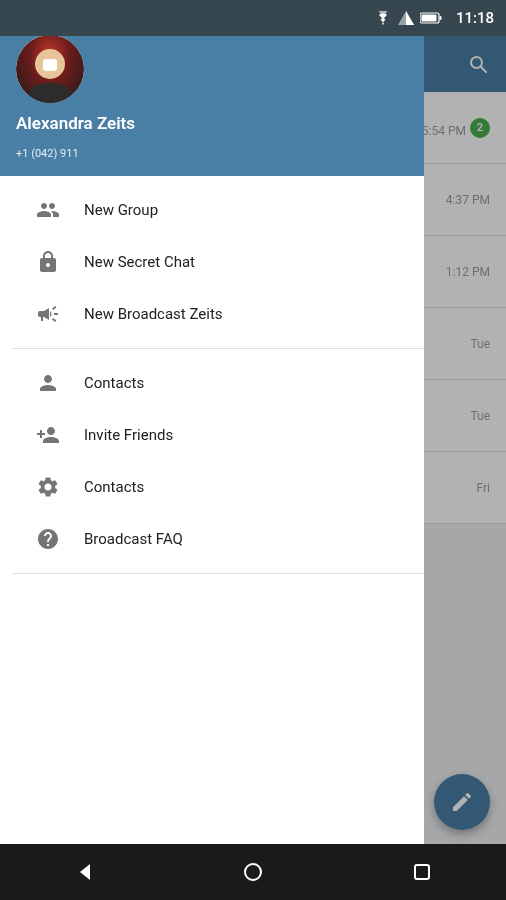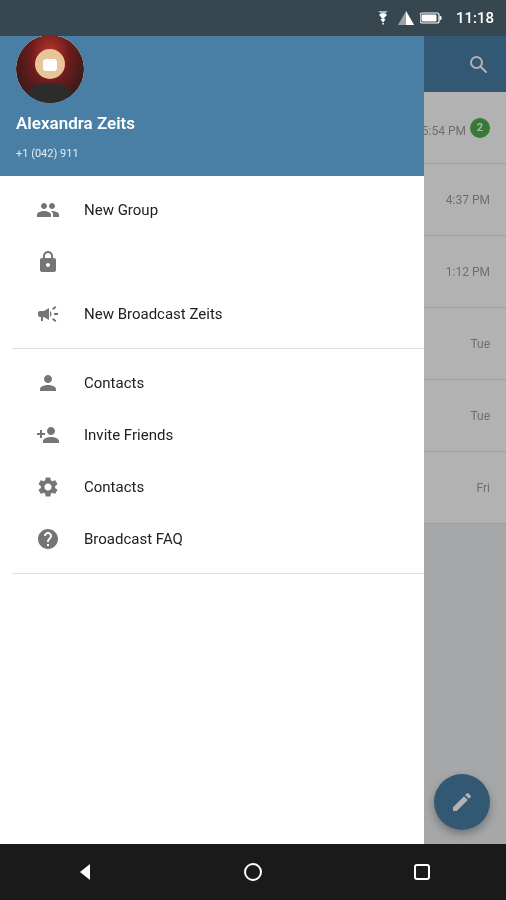--- a/index.html
+++ b/index.html
@@ -404,20 +404,21 @@
         </div>
         <span class="drawer-item-label">New Group</span>
       </div>
 
       <div class="drawer-item">
         <div class="drawer-item-icon">
           <svg width="24" height="24" viewBox="0 0 24 24" fill="#757575">
             <path d="M18 8h-1V6c0-2.76-2.24-5-5-5S7 3.24 7 6v2H6c-1.1 0-2 .9-2 2v10c0 1.1.9 2 2 2h12c1.1 0 2-.9 2-2V10c0-1.1-.9-2-2-2zm-6 9c-1.1 0-2-.9-2-2s.9-2 2-2 2 .9 2 2-.9 2-2 2zm3.1-9H8.9V6c0-1.71 1.39-3.1 3.1-3.1 1.71 0 3.1 1.39 3.1 3.1v2z"></path>
           </svg>
         </div>
+        <span class="drawer-item-label">New Secret Chat</span>
       </div>
 
       <div class="drawer-item">
         <div class="drawer-item-icon">
           <svg width="24" height="24" viewBox="0 0 24 24" fill="#757575">
             <path d="M18 11v2h4v-2h-4zm-2 6.61c.96.71 2.21 1.65 3.2 2.39.4-.53.8-1.07 1.2-1.6-.99-.74-2.24-1.68-3.2-2.4-.4.54-.8 1.08-1.2 1.61zM20.4 5.6c-.4-.53-.8-1.07-1.2-1.6-.99.74-2.24 1.68-3.2 2.4.4.53.8 1.07 1.2 1.6.96-.72 2.21-1.65 3.2-2.4zM4 9c-1.1 0-2 .9-2 2v2c0 1.1.9 2 2 2h1v4h2v-4h1l5 3V6L8 9H4zm11.5 3c0-1.33-.58-2.53-1.5-3.35v6.69c.92-.81 1.5-2.01 1.5-3.34z"></path>
           </svg>
         </div>
         <span class="drawer-item-label">New Broadcast Zeits</span>
       </div>

